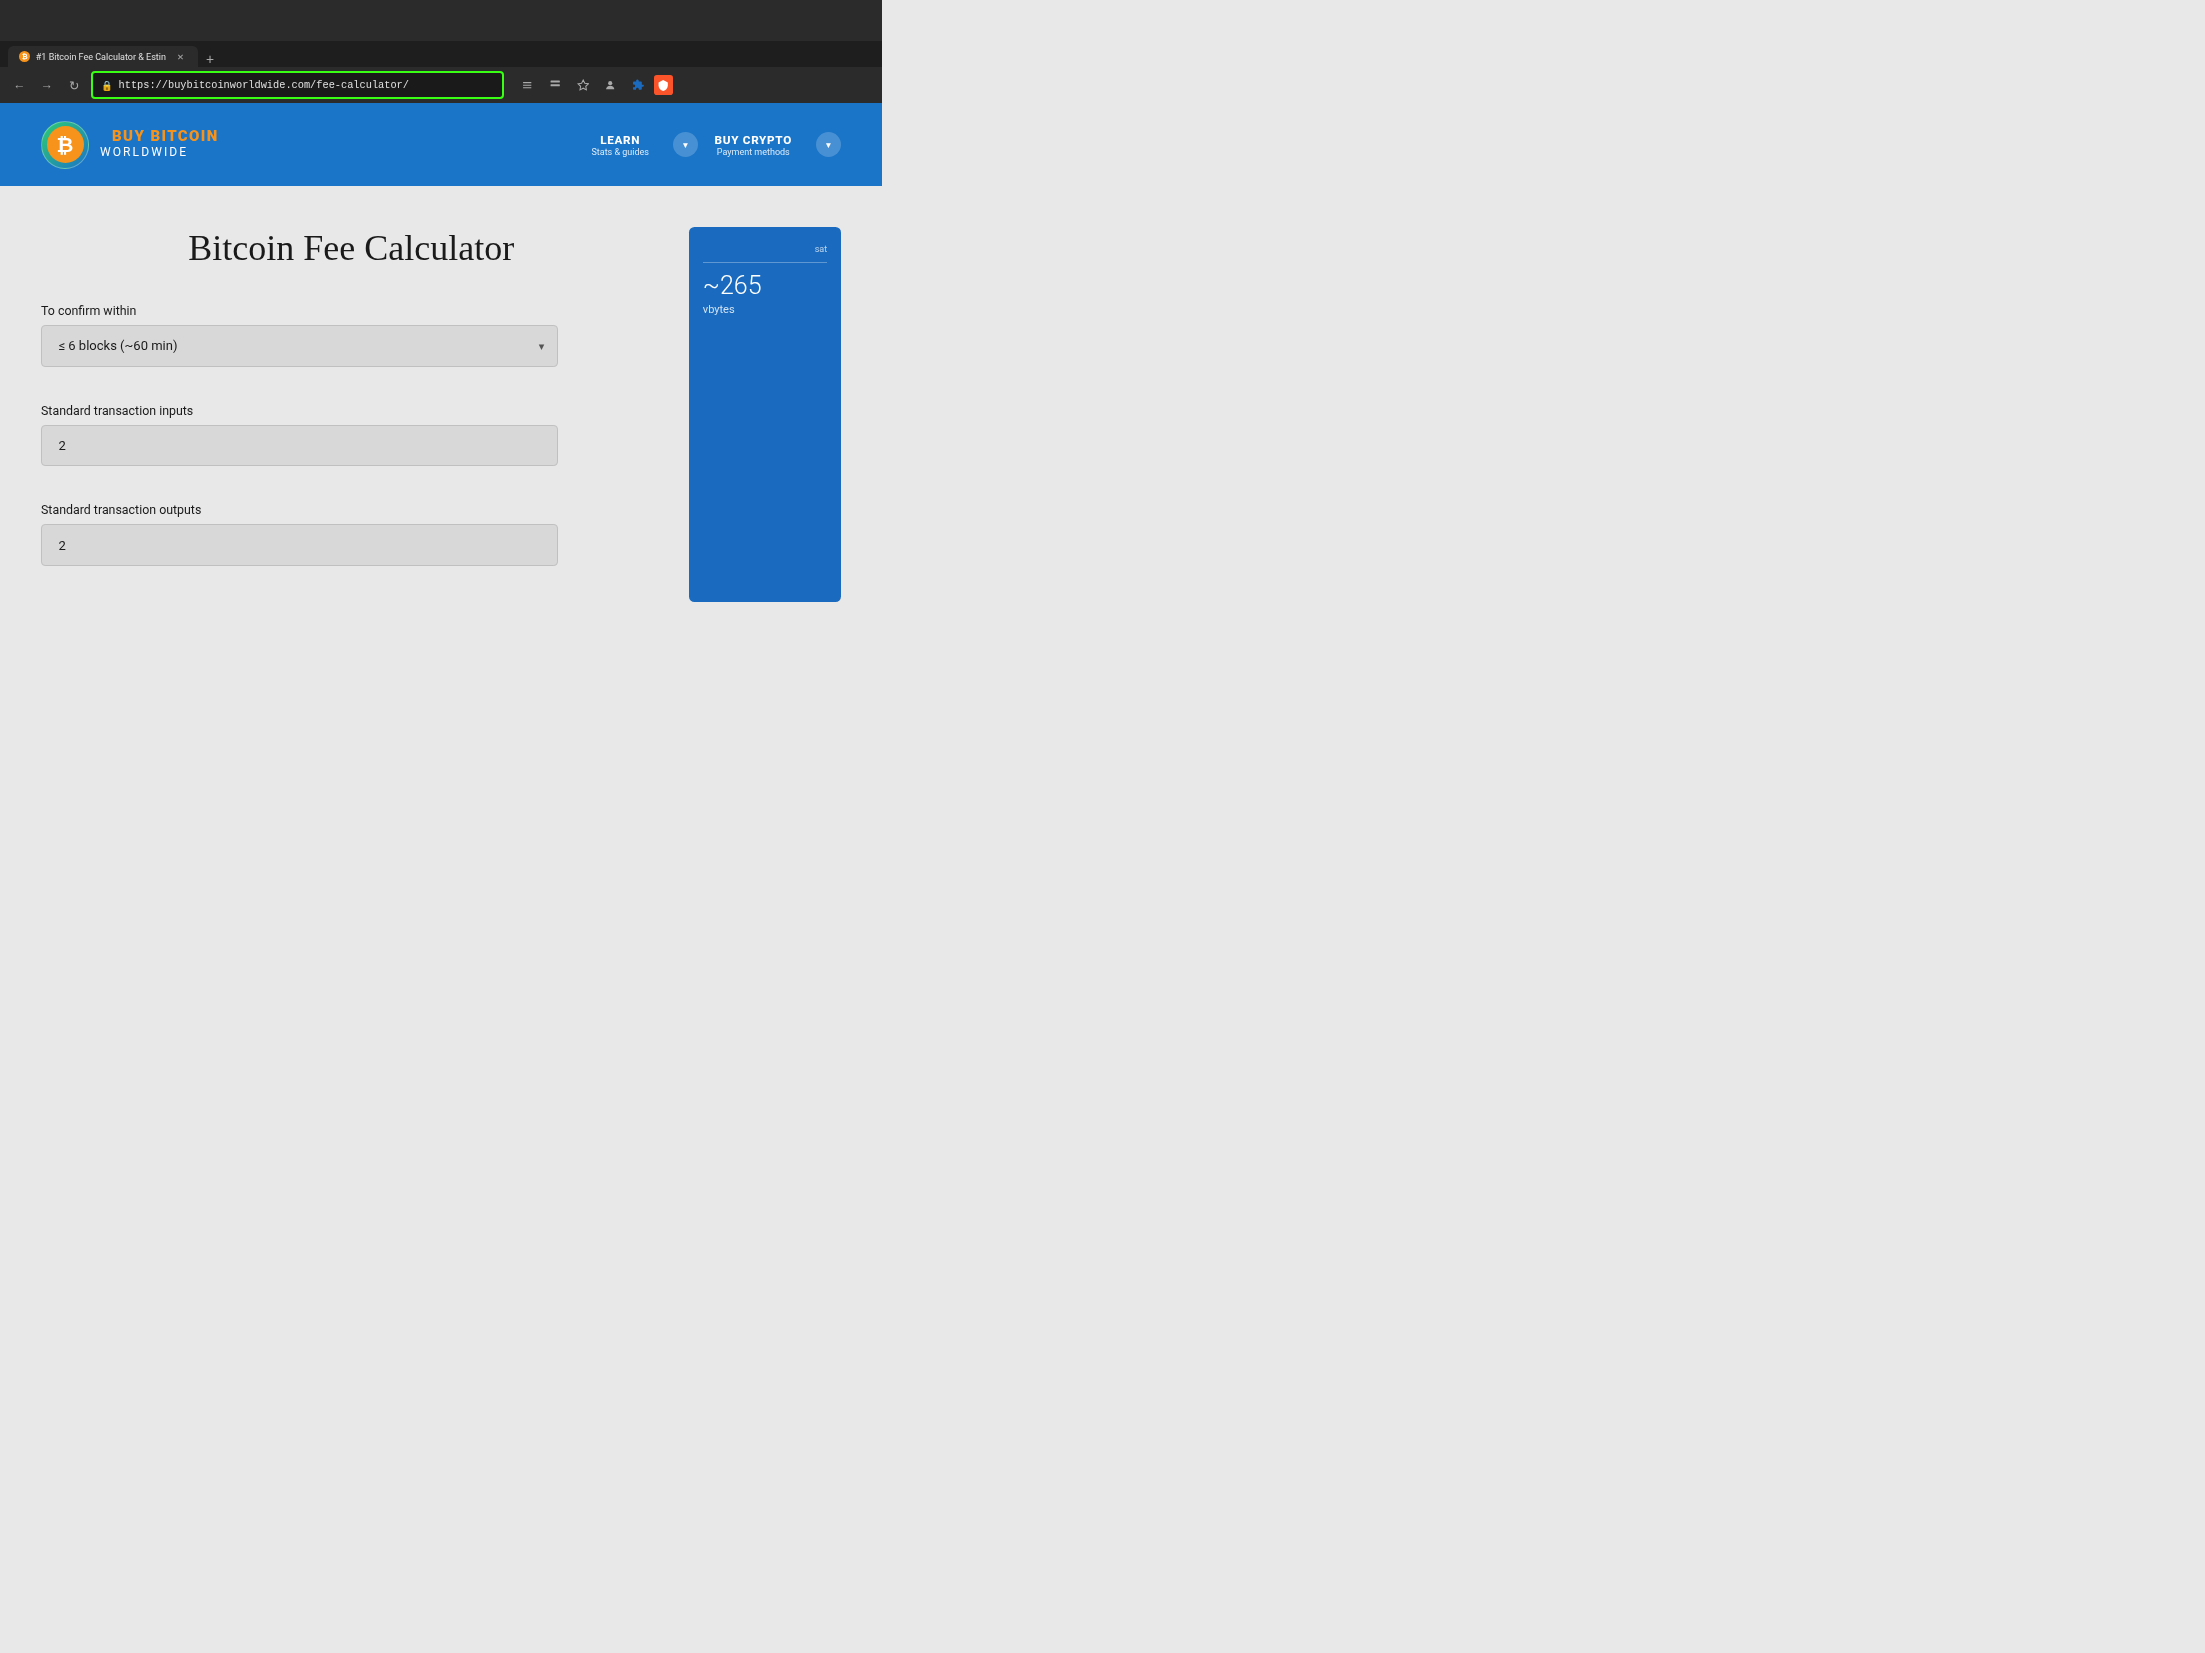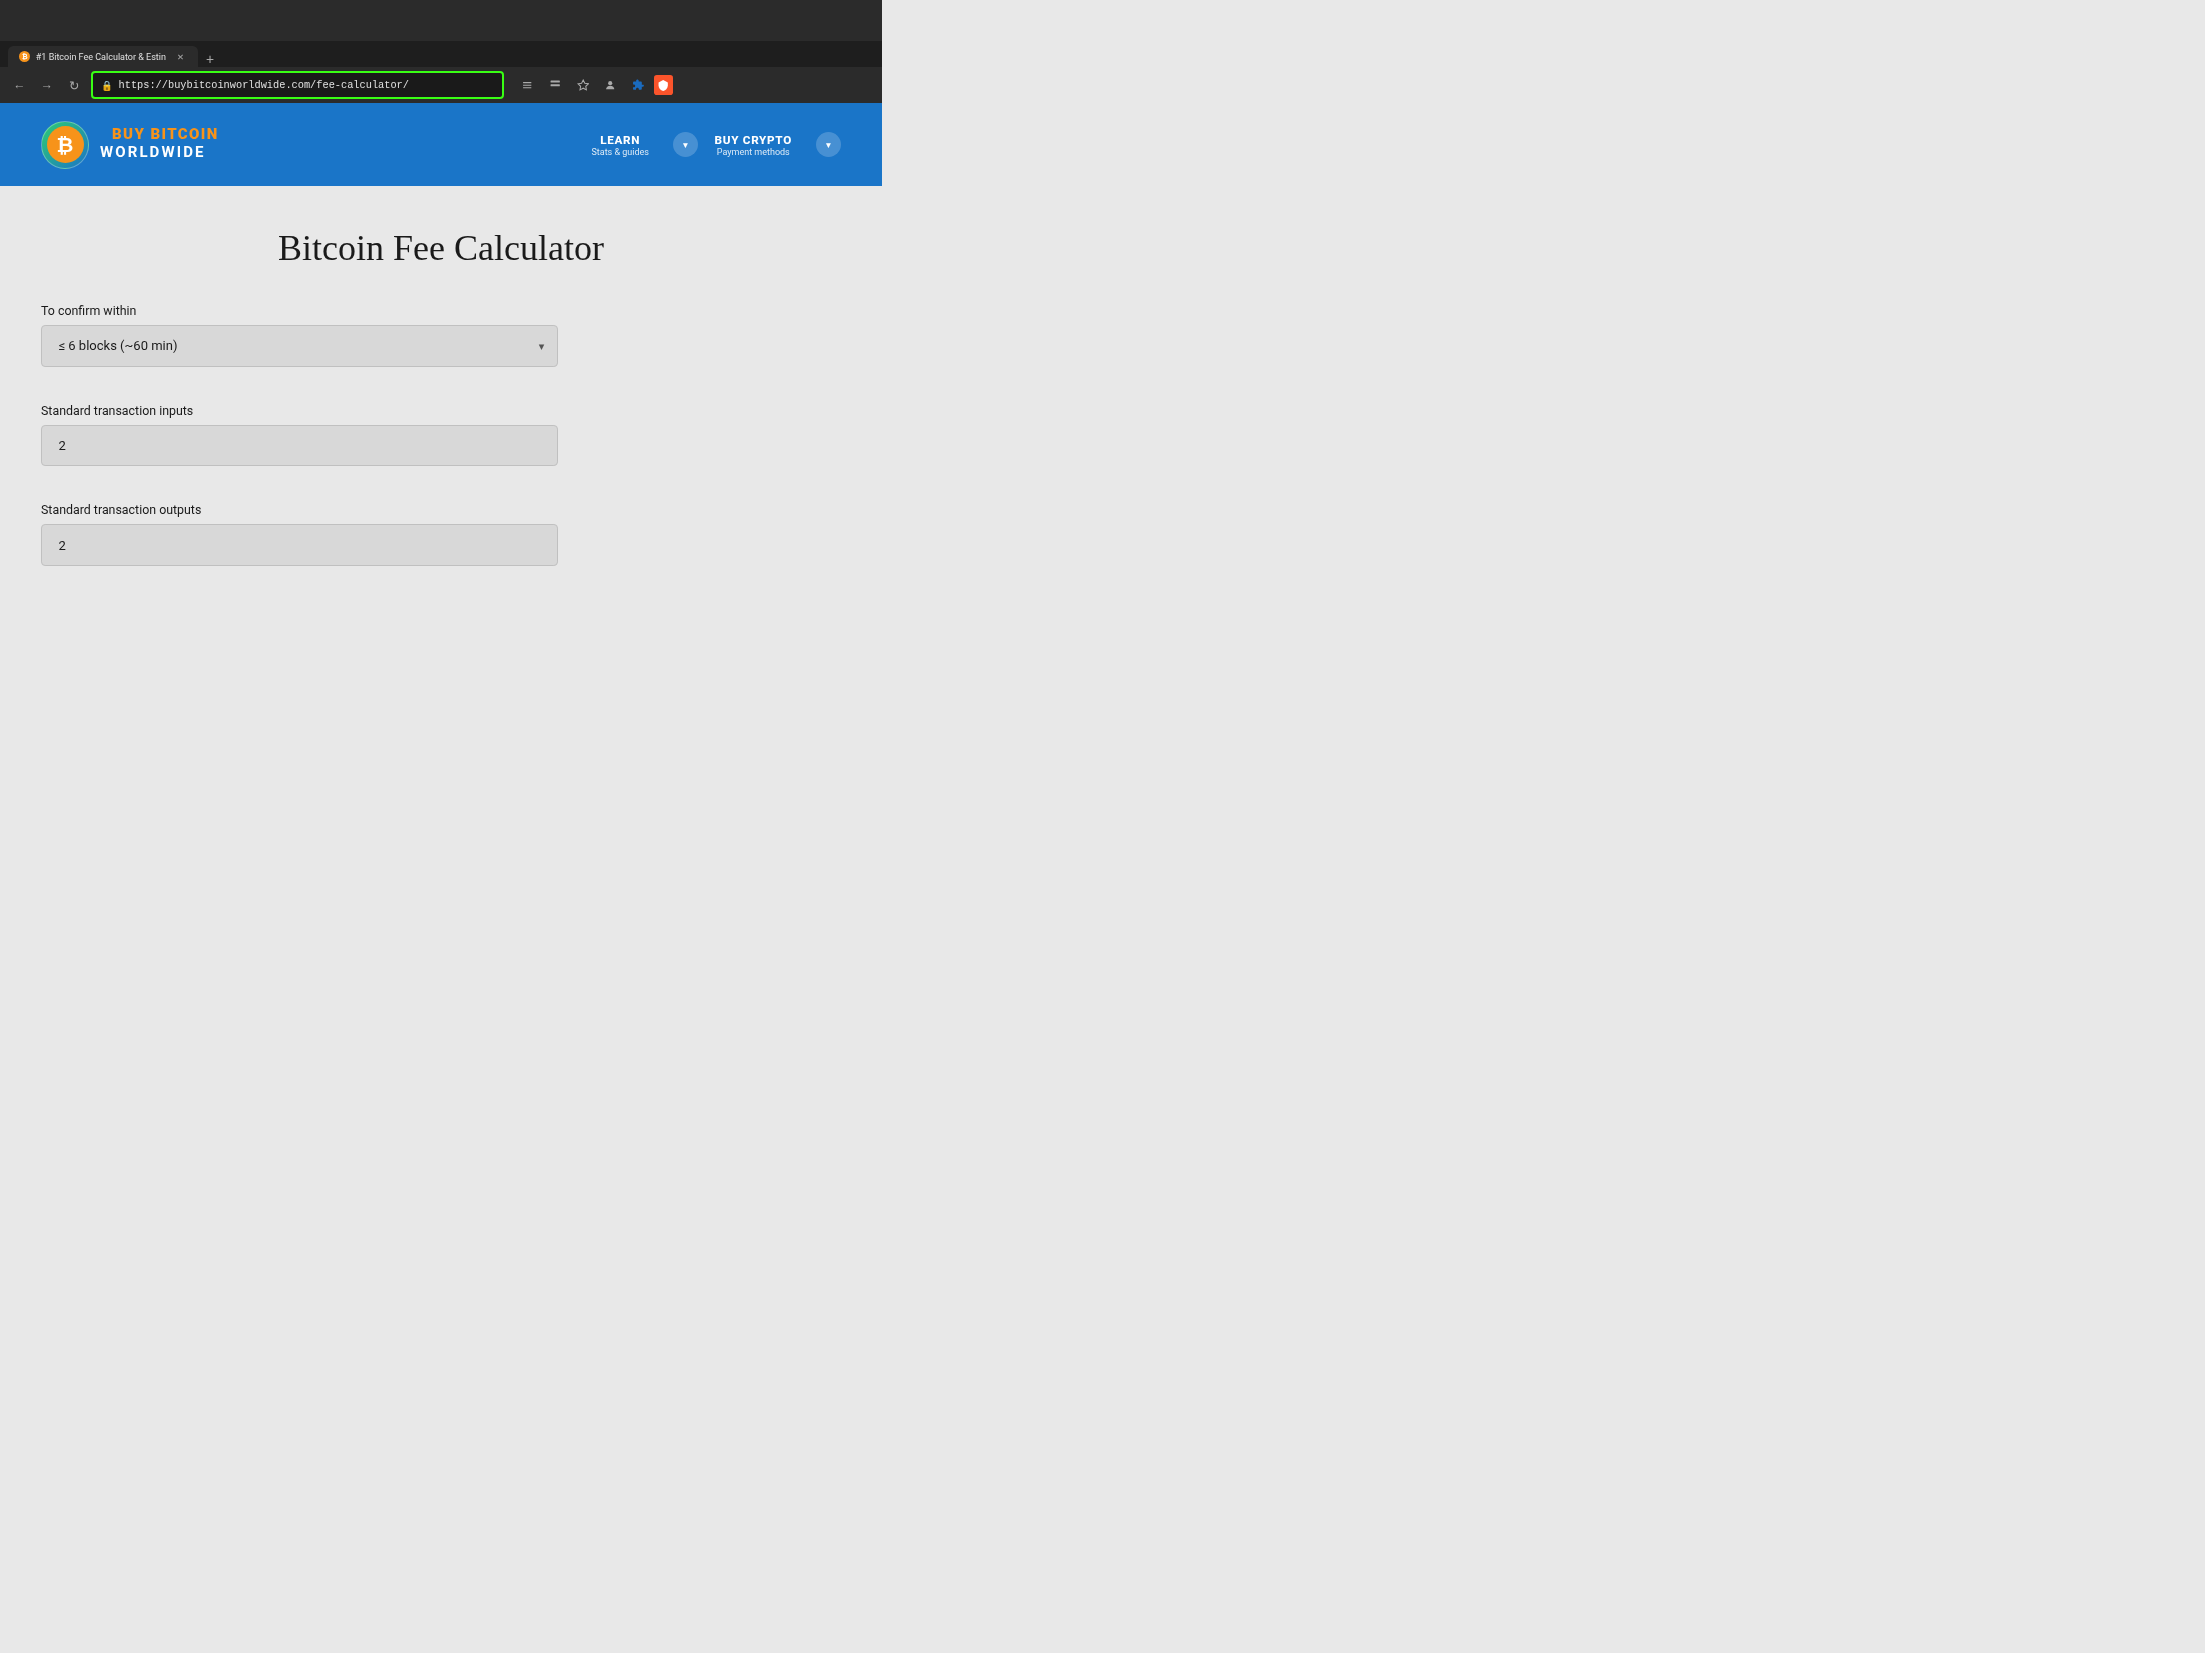--- a/index.html
+++ b/index.html
@@ -220,22 +220,22 @@
       color: #f7931a;
       font-size: 15px;
       font-weight: 900;
       letter-spacing: 1.4px;
       line-height: 1;
       padding-left: 12px;
     }
 
     .logo-text-worldwide {
       color: white;
-      font-size: 15px;
-      font-weight: 700;
+      font-size: 12px;
+      font-weight: 400;
       letter-spacing: 2.1px;
       line-height: 1.4;
     }
 
     .nav-menu {
       display: flex;
       align-items: center;
       gap: 16.5px;
     }
 
@@ -526,14 +526,22 @@
       <label class="form-label">Standard transaction inputs</label>
       <input class="form-input" type="number" value="2" style="">
     </div>
 
     <div class="form-group">
       <label class="form-label">Standard transaction outputs</label>
       <input class="form-input" type="number" value="2" style="">
     </div>
   </div>
 
+  <div class="side-panel">
+    <div class="sat-label">sat</div>
+    <div class="side-panel-divider"></div>
+    <div class="side-panel-stat">
+      <div class="side-panel-value">~265</div>
+      <div class="side-panel-unit">vbytes</div>
+    </div>
+  </div>
 </div>
 
 
 </body></html>

